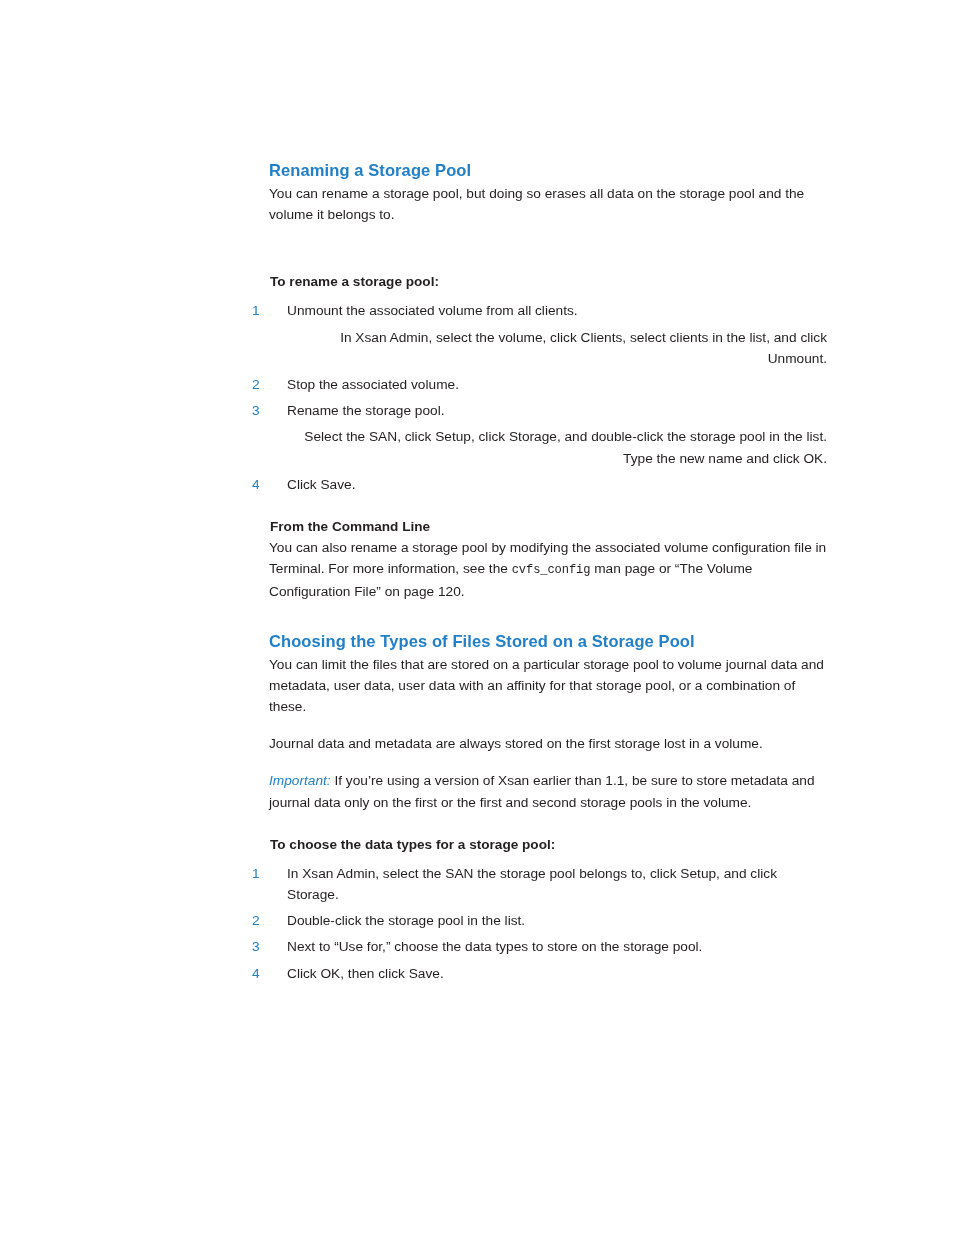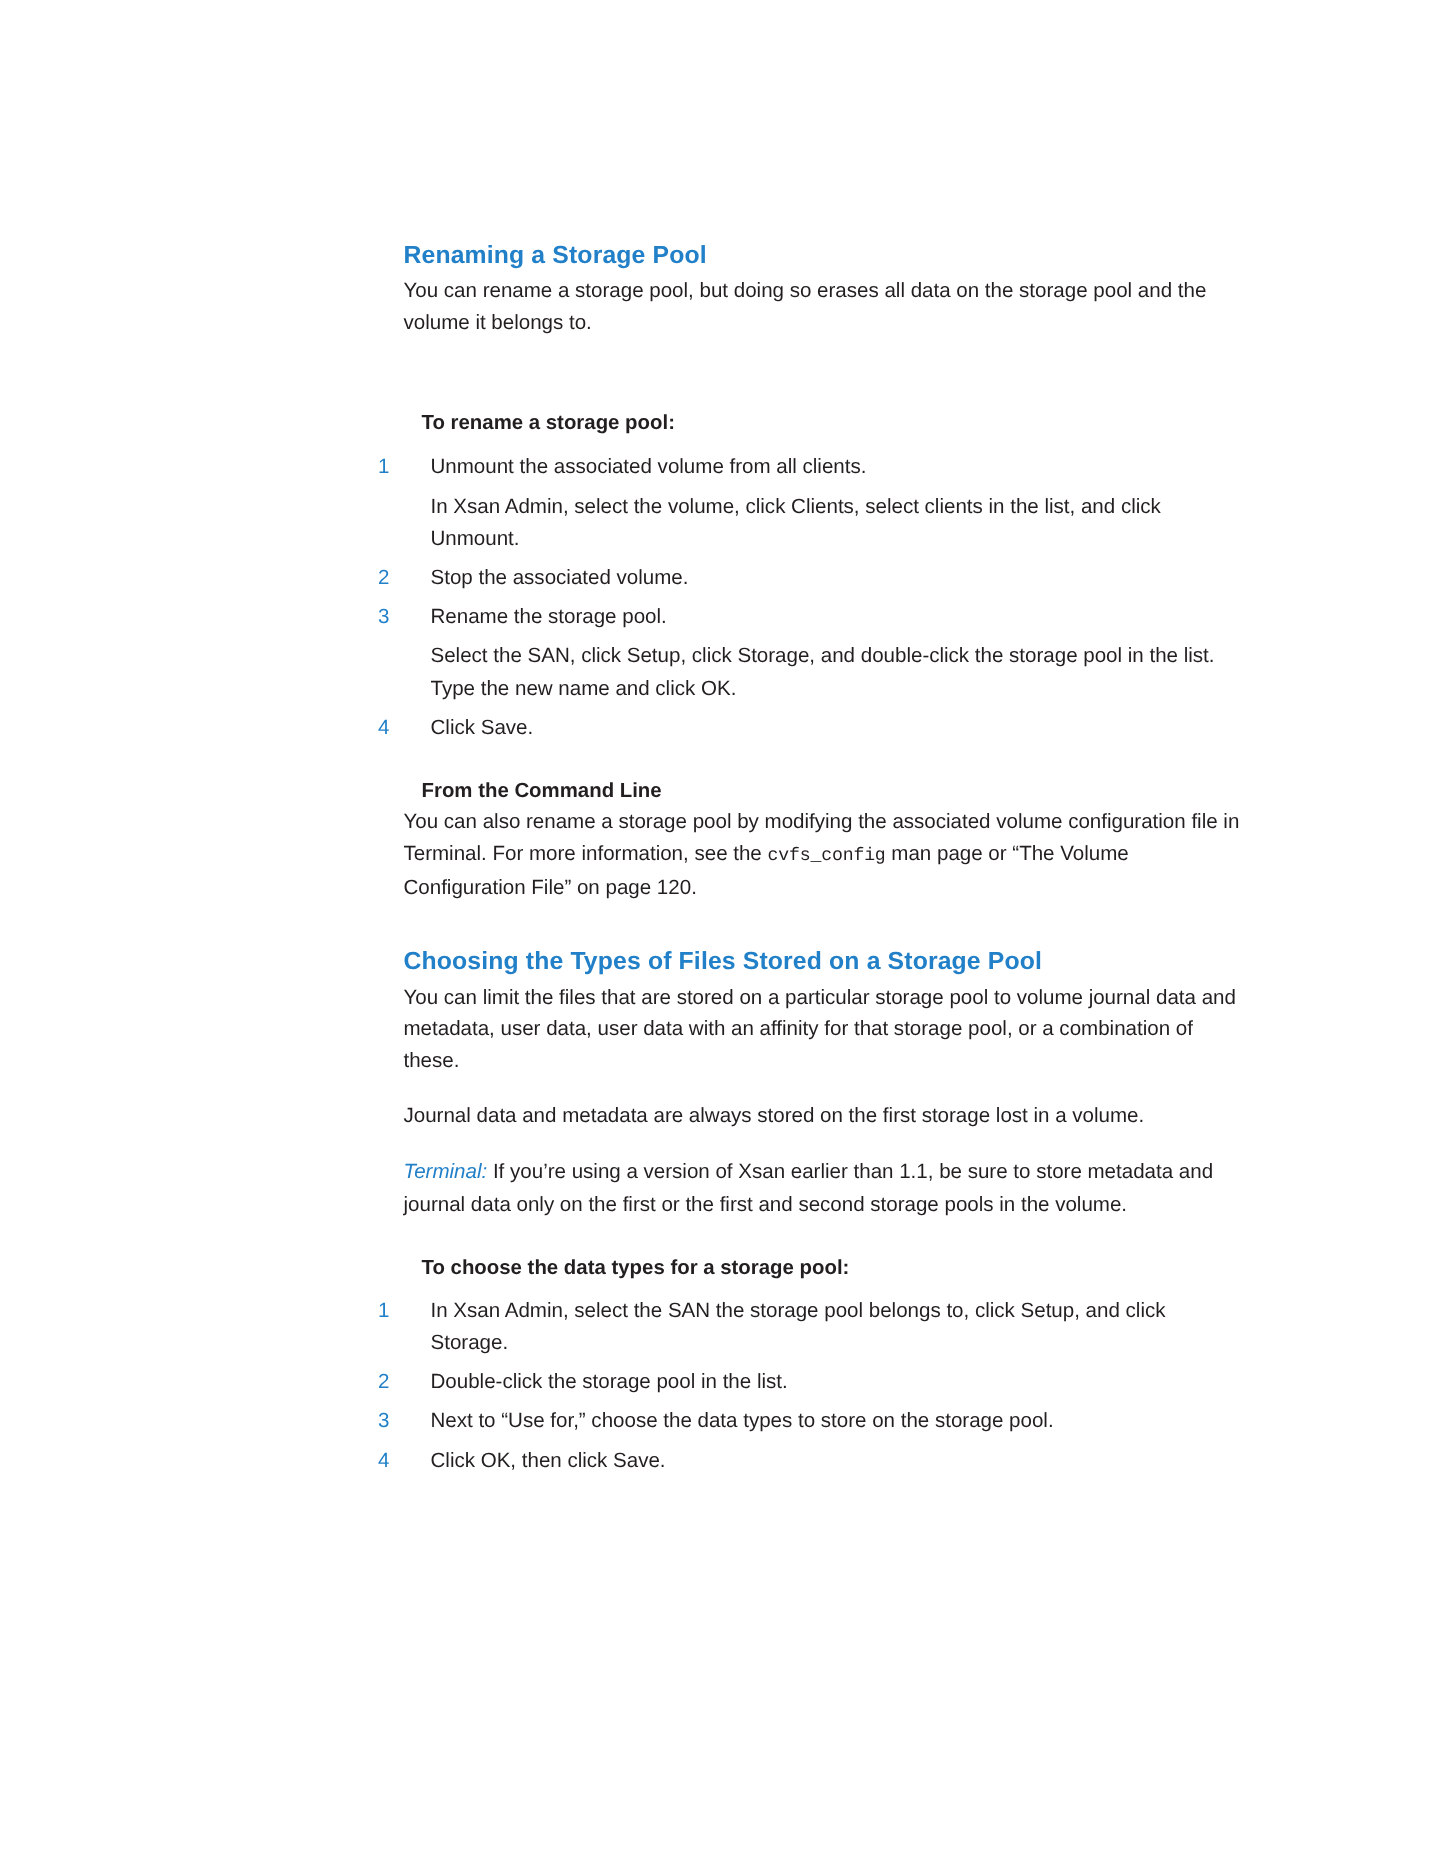--- a/index.html
+++ b/index.html
@@ -43,21 +43,21 @@
   }
   .sect-head.second {
     margin-top: 0;
   }
 
   .sub-head {
     font-size: 13.6px;
     font-weight: bold;
     color: #231f20;
     line-height: 19px;
-    margin: 0 0 1px 12px;
+    margin: 0 0 1px 1px;
   }
 
   
   p.body {
     font-size: 13.7px;
     line-height: 21.2px;
     margin: 0;
     color: #231f20;
   }
   .gap-16 { height: 16px; }
@@ -114,20 +114,21 @@
     line-height: 21.2px;
   }
   ol.steps > li + li {
     margin-top: 5px;
   }
   ol.steps .substep {
     margin-top: 5px;
     font-size: 13.7px;
     line-height: 21.2px;
     color: #231f20;
+    text-align: right;
   }
 
   
   .footer {
     position: absolute;
     left: 265px;
     top: 1070px;
     width: 580px;
     font-size: 11.6px;
     line-height: 15px;
@@ -210,21 +211,21 @@
     <h1 class="sect-head second">Choosing the Types of Files Stored on a Storage Pool</h1>
 
     <p class="body">You can limit the files that are stored on a particular storage pool to volume journal data and metadata, user data, user data with an affinity for that storage pool, or a combination of these.</p>
 
     <div class="gap-16"></div>
 
     <p class="body">Journal data and metadata are always stored on the first storage lost in a volume.</p>
 
     <div class="gap-16"></div>
 
-    <p class="body"><span class="label-blue">Terminal:</span> <span>If you’re using a version of Xsan earlier than 1.1, be sure to store metadata and journal data only on the first or the first and second storage pools in the volume.</span></p>
+    <p class="body"><span class="label-blue">Important:</span> <span>If you’re using a version of Xsan earlier than 1.1, be sure to store metadata and journal data only on the first or the first and second storage pools in the volume.</span></p>
 
     <div class="gap-22"></div>
 
     <h2 class="sub-head">To choose the data types for a storage pool:</h2>
 
     <div class="gap-8"></div>
 
     <ol class="steps">
       <li>
         <span class="num">1</span>

